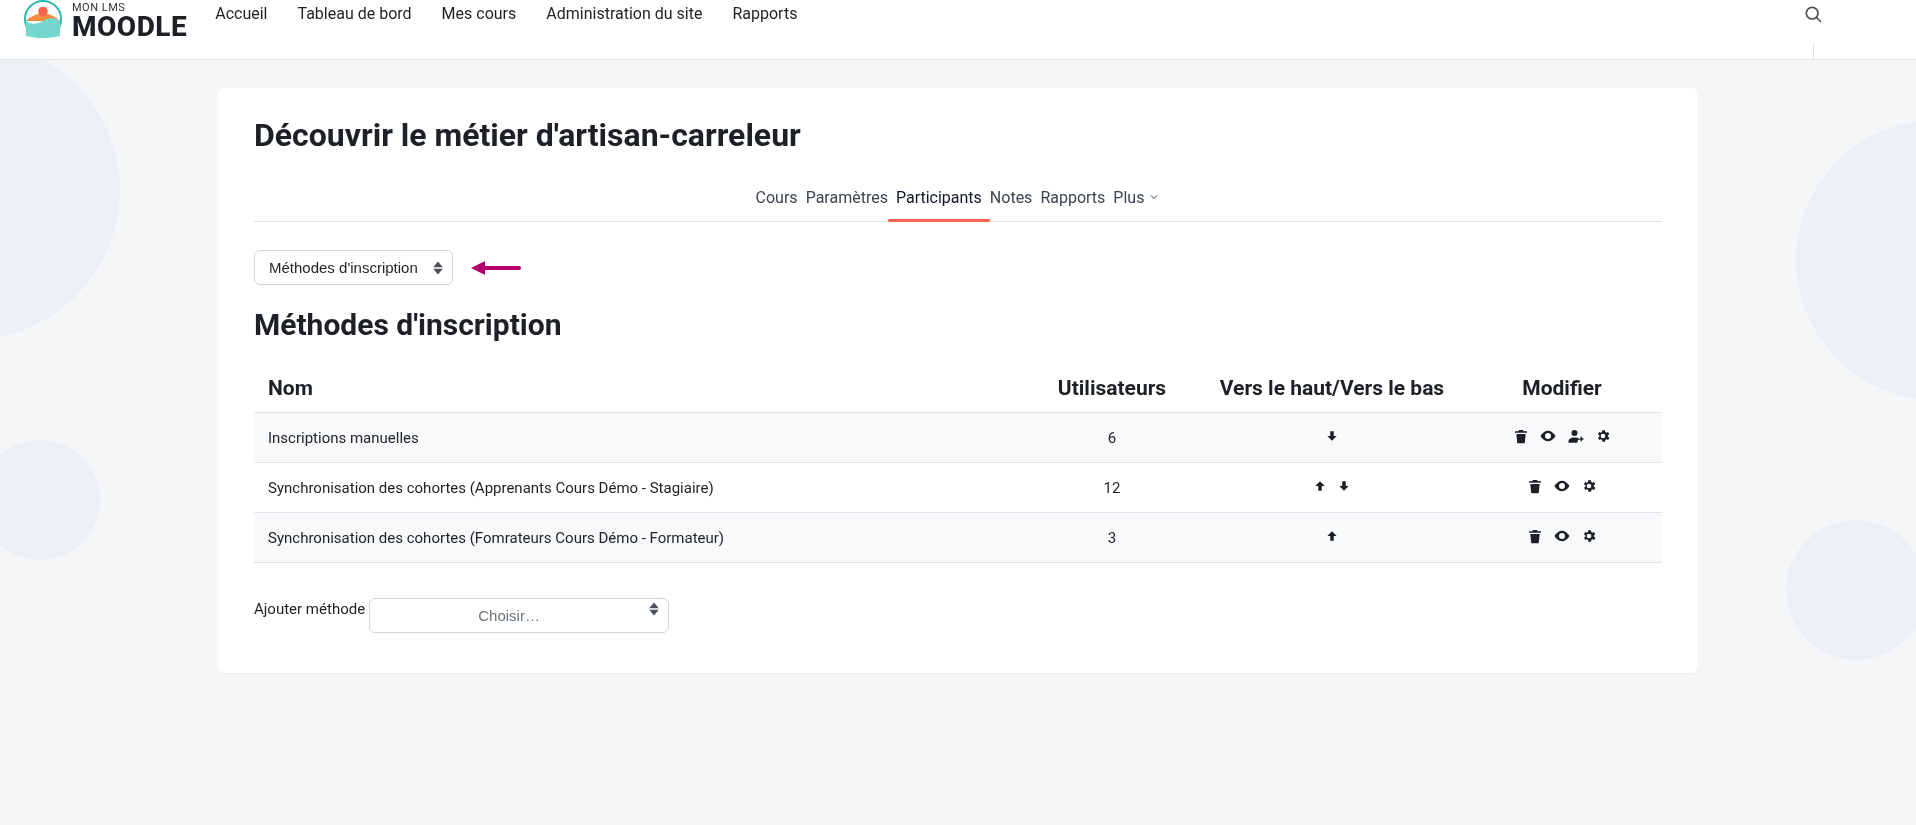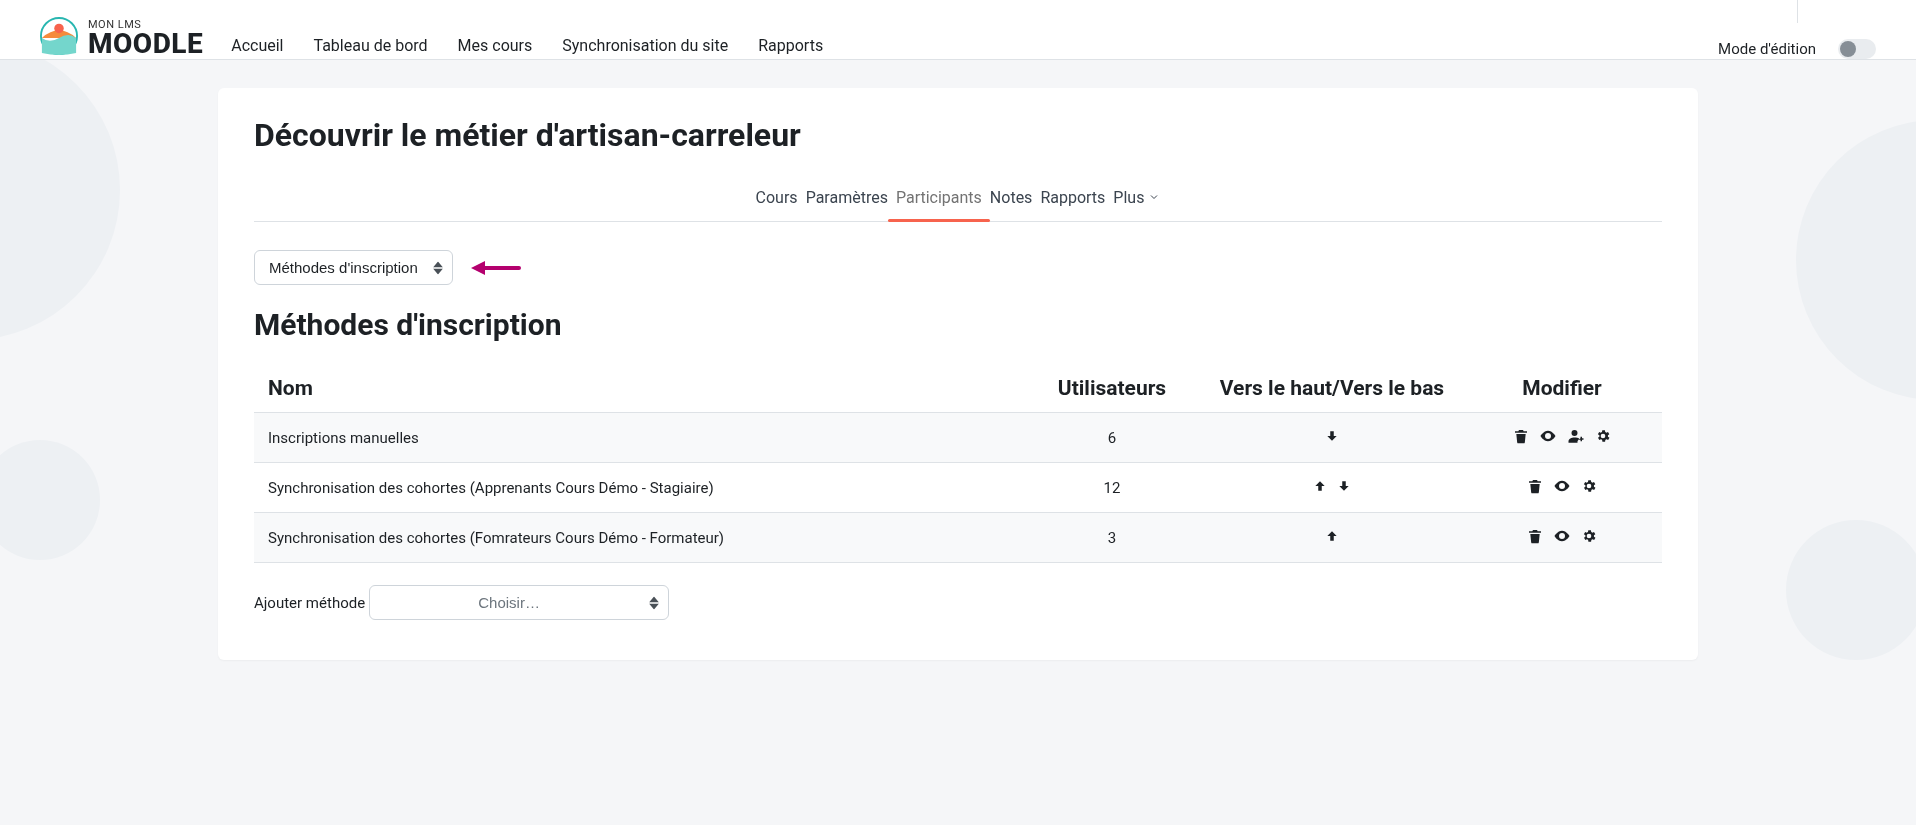--- a/index.html
+++ b/index.html
@@ -15,23 +15,23 @@
   html,body{margin:0;padding:0;}
   body{
     font-family:-apple-system,BlinkMacSystemFont,"Segoe UI",Roboto,"Helvetica Neue",Arial,sans-serif;
     color:var(--text);
     background:#fff;
     font-size:15px;
   }
   
   .topbar{
     display:flex;
-    align-items:flex-end;
+    align-items:flex-start;
     height:60px;
-    padding:0 40px;
+    padding:0 24px;
     border-bottom:1px solid var(--border);
     background:#fff;
     position:relative;
   }
   .brand{display:flex;align-items:center;gap:10px;margin-right:28px;}
   .brand-logo{width:38px;height:38px;}
   .brand-text{display:flex;flex-direction:column;line-height:1;}
   .brand-top{font-size:11px;letter-spacing:.5px;color:#333;}
   .brand-bottom{font-size:28px;font-weight:800;letter-spacing:.5px;}
   .topnav{display:flex;gap:30px;}
@@ -80,21 +80,21 @@
     margin-bottom:28px;
   }
   .course-nav .tab{
     padding:10px 4px 14px;
     font-size:16px;
     color:#3b444f;
     cursor:pointer;
     position:relative;
     display:flex;align-items:center;gap:4px;
   }
-  .course-nav .tab.active{color:#737373;}
+  .course-nav .tab.active{color:#0f172a;}
   .course-nav .tab.active::after{
     content:"";position:absolute;left:-4px;right:-4px;bottom:-1px;height:3px;background:var(--accent);border-radius:2px;
   }
   
   .selector-row{display:flex;align-items:center;gap:18px;margin-bottom:22px;}
   .select{
     appearance:none;
     border:1px solid #ced4da;
     border-radius:6px;
     padding:8px 34px 8px 14px;
@@ -117,21 +117,21 @@
   .tbl th.center,.tbl td.center{text-align:center;}
   .tbl td{padding:14px 14px;border-bottom:1px solid var(--border);font-size:15px;color:#1d2125;}
   .tbl tbody tr:nth-child(odd){background:#f8f9fa;}
   .action-icons{display:inline-flex;gap:10px;align-items:center;justify-content:center;color:#1d2125;}
   .action-icons span{cursor:pointer;display:inline-flex;}
   .arrow-icons{display:inline-flex;gap:10px;align-items:center;justify-content:center;}
   .arrow-icons span{cursor:pointer;display:inline-flex;color:#1d2125;}
   
   .addrow{display:flex;align-items:center;gap:4px;margin-top:22px;}
   .addrow-label{font-size:15px;}
-  .addrow .select{min-width:300px;color:#6c757d;}
+  .addrow .select{min-width:300px;color:#6c757d;margin-top:13px;}
 </style>
 </head>
 <body>
 
 <div class="topbar">
   <div class="brand">
     <span>
       <svg class="brand-logo" viewBox="0 0 40 40">
         <circle cx="20" cy="20" r="19" fill="none" stroke="#28b6b0" stroke-width="2"></circle>
         <path d="M2 22 Q20 6 38 22" fill="#f58b3c"></path>
@@ -142,21 +142,21 @@
     <span class="brand-text">
       <span class="brand-top">MON LMS</span>
       <span class="brand-bottom">MOODLE</span>
     </span>
   </div>
 
   <nav class="topnav">
     <a>Accueil</a>
     <a>Tableau de bord</a>
     <a>Mes cours</a>
-    <a>Synchronisation du site</a>
+    <a>Administration du site</a>
     <a>Rapports</a>
   </nav>
 
   <div class="topbar-right">
     <span class="icon-btn">
       <svg width="20" height="20" viewBox="0 0 24 24" fill="none" stroke="currentColor" stroke-width="2" stroke-linecap="round">
           <circle cx="11" cy="11" r="7"></circle>
           <line x1="21" y1="21" x2="16.5" y2="16.5"></line>
         </svg>
     </span>

